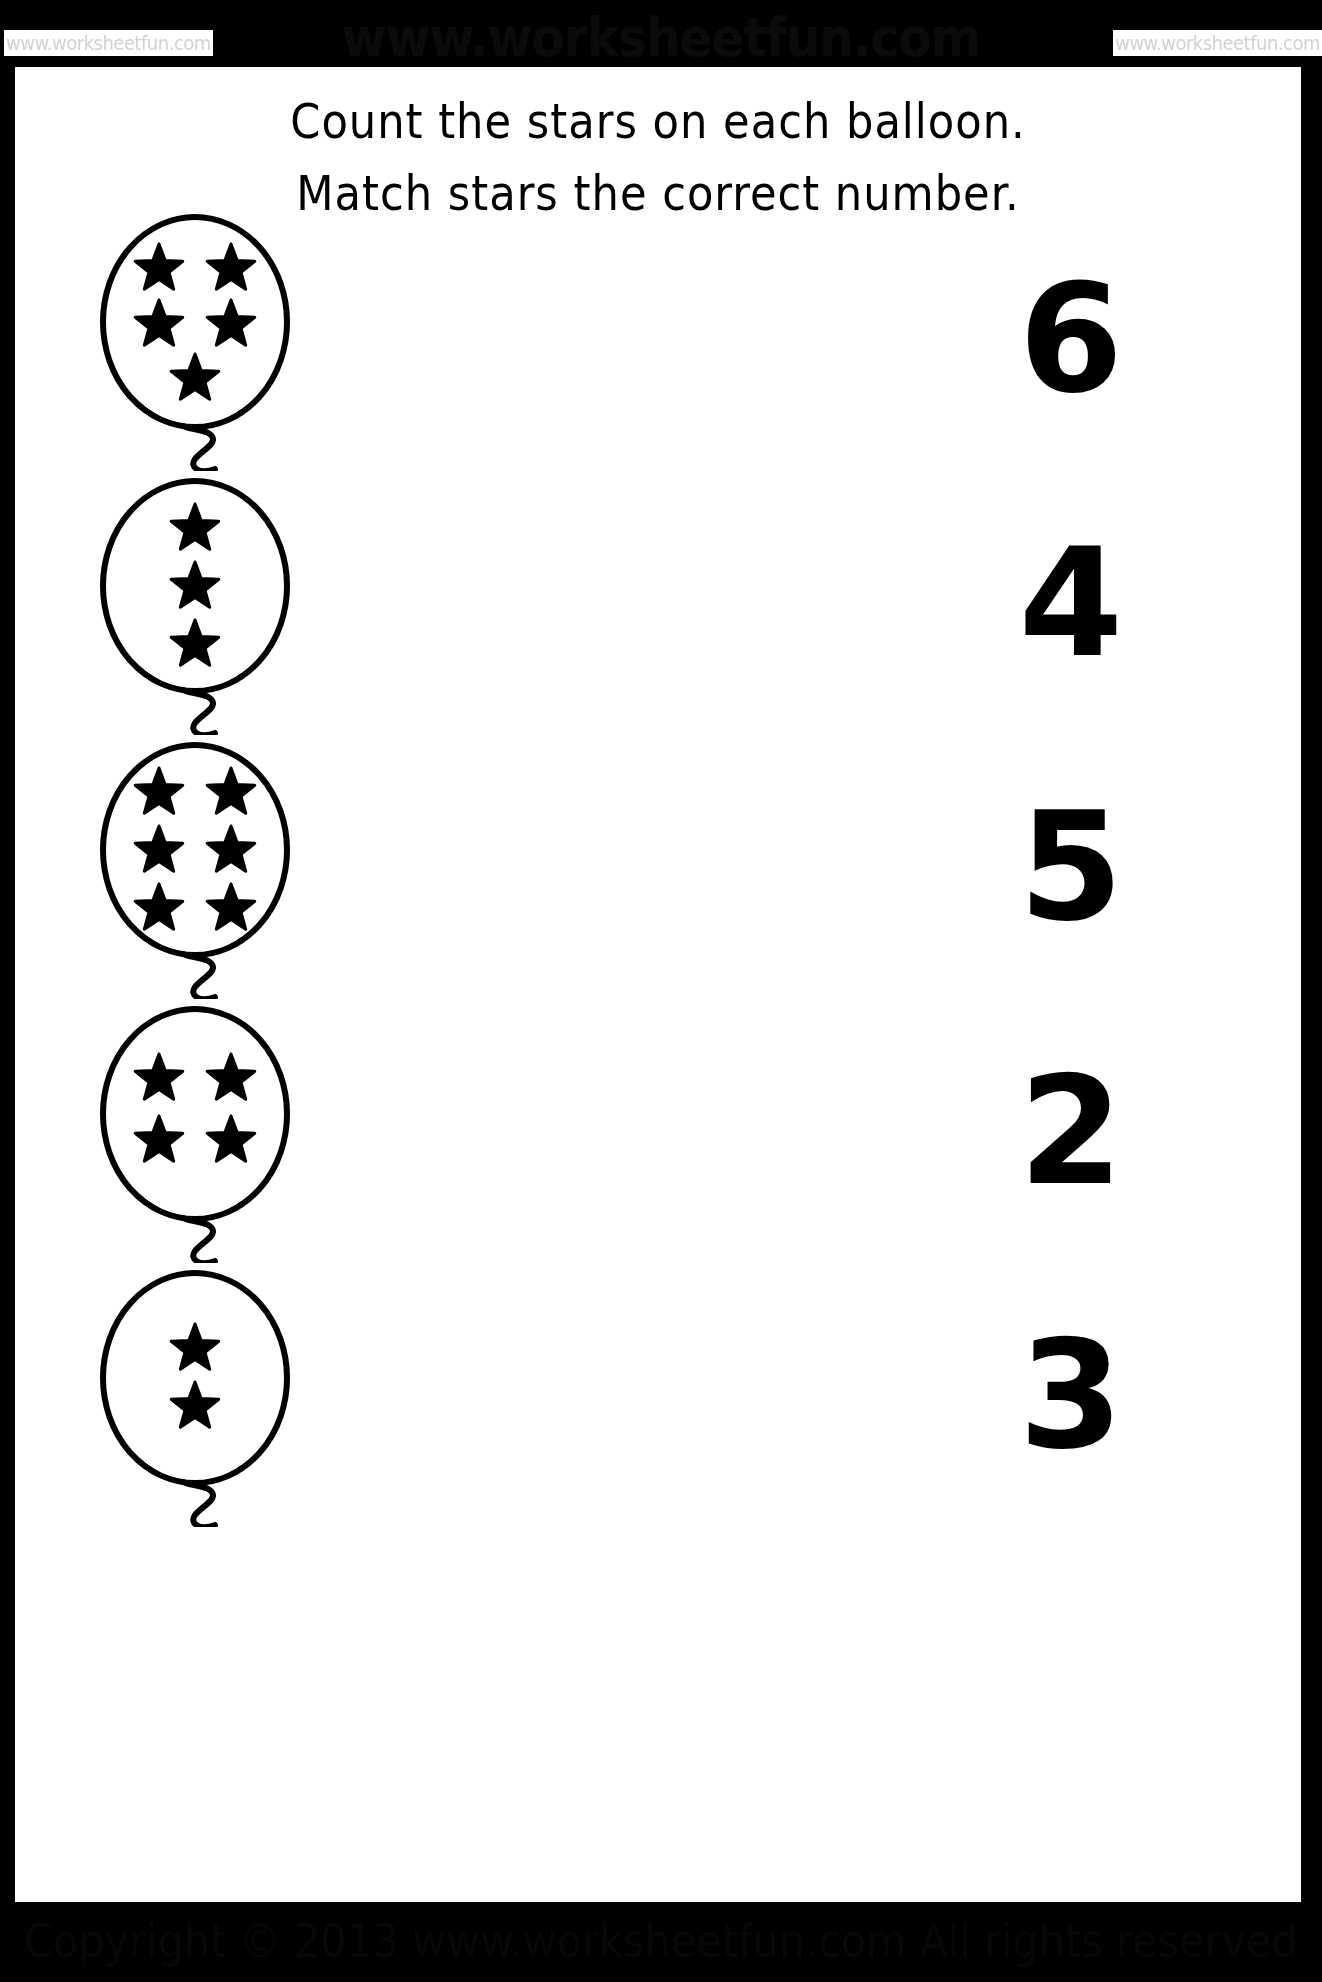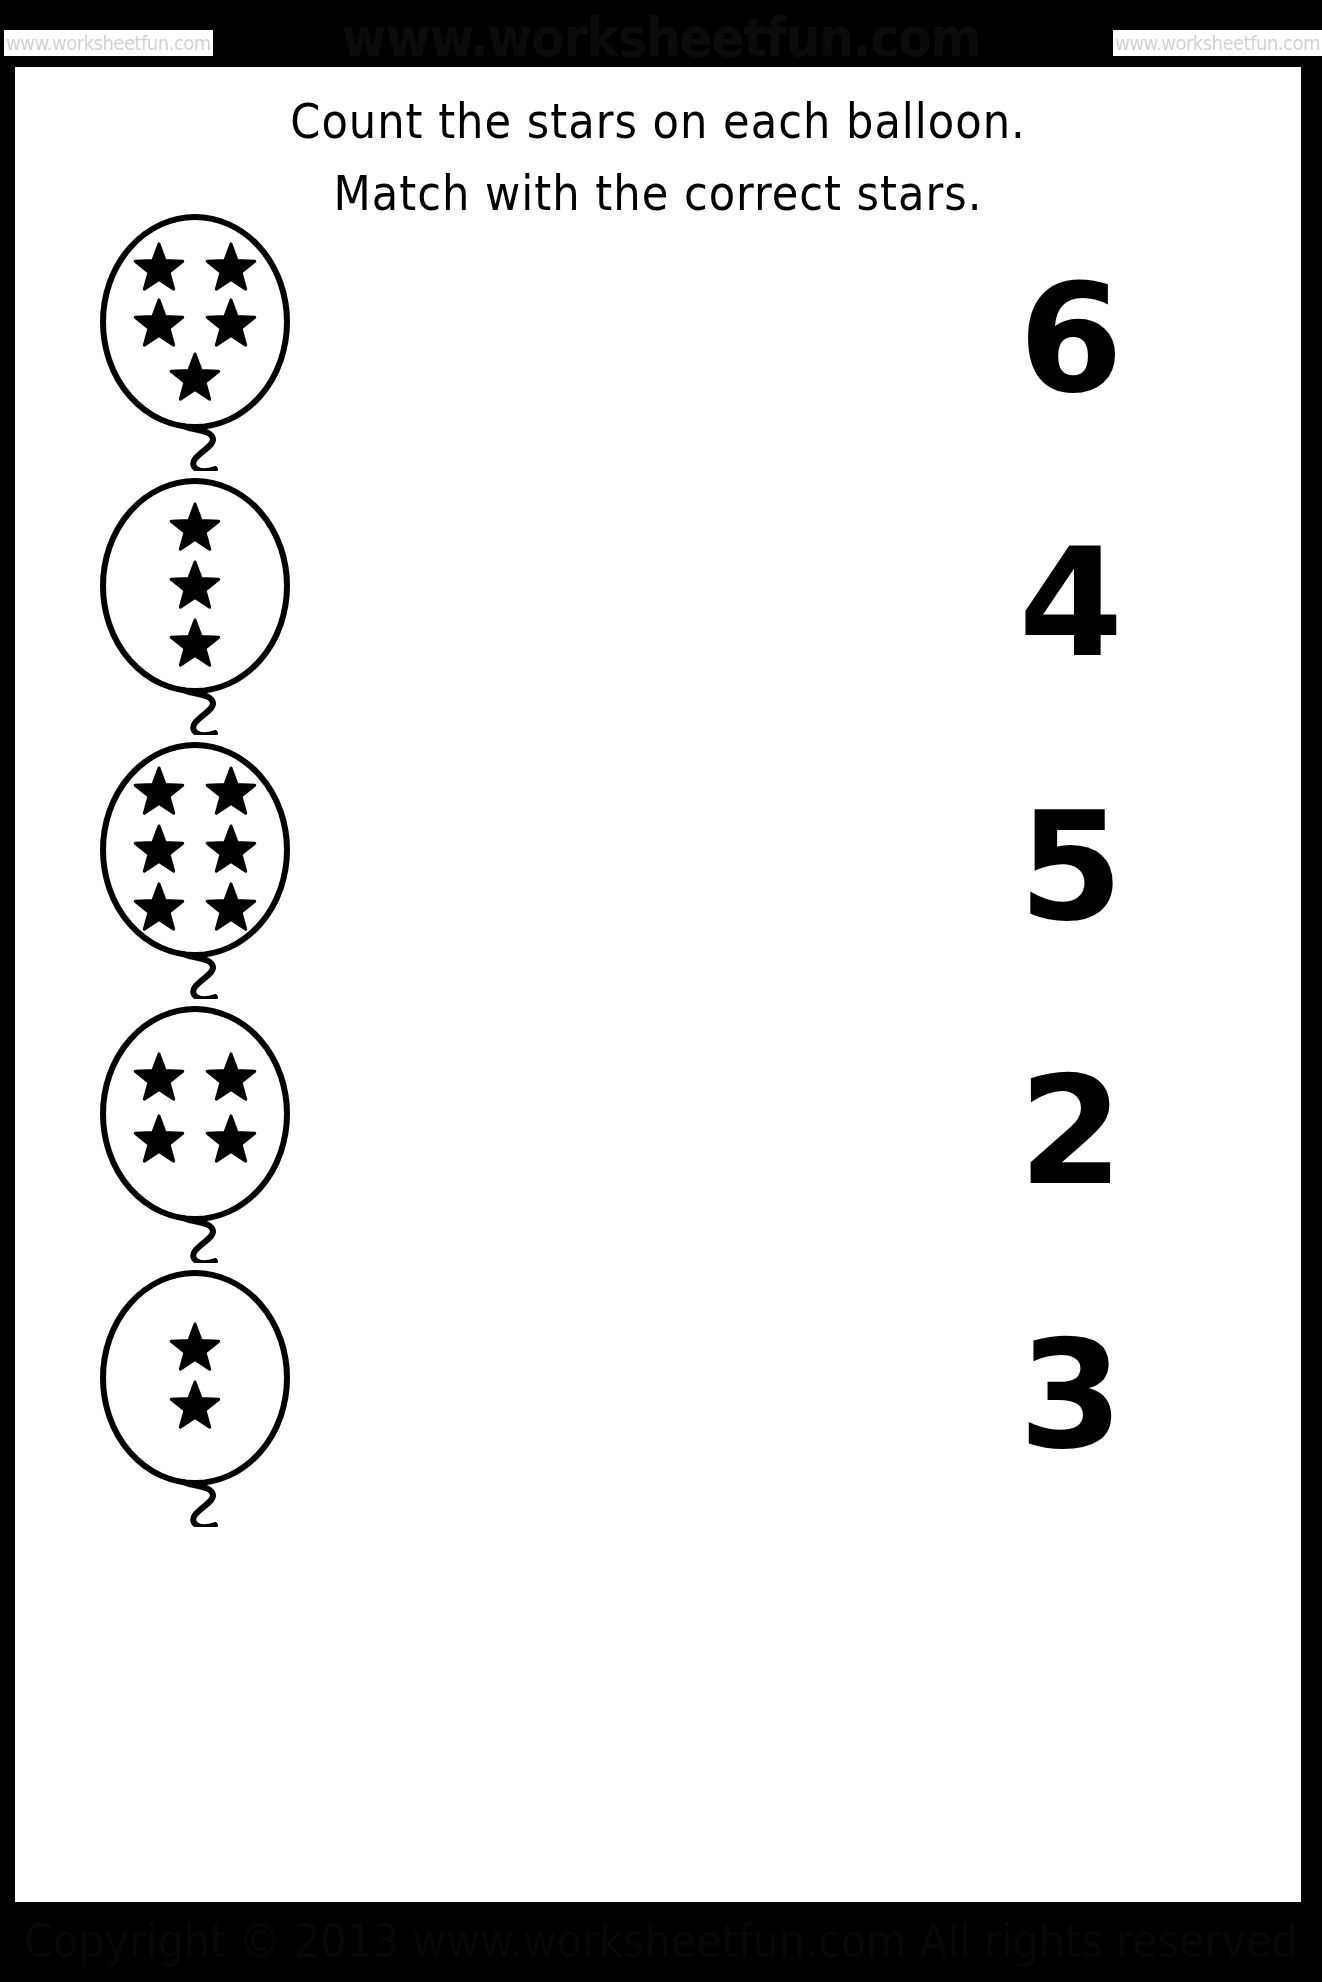--- a/index.html
+++ b/index.html
@@ -146,21 +146,21 @@
 <div class="top-band">
   <div class="wm-big">www.worksheetfun.com</div>
   <div class="wm-small left">www.worksheetfun.com</div>
   <div class="wm-small right">www.worksheetfun.com</div>
 </div>
 
 <div class="sheet">
 
   <div class="instructions">
     <span class="line">Count the stars on each balloon.</span>
-    <span class="line">Match with the correct stars.</span>
+    <span class="line">Match stars the correct number.</span>
   </div>
 
   <div class="rows" id="rows-container">
       <div class="row">
         <div class="balloon-cell">
           <svg class="balloon-svg" width="200" height="264" viewBox="0 0 200 264">
             <ellipse cx="100" cy="115" rx="92" ry="105" fill="none" stroke="#000000" stroke-width="6"></ellipse>
             <path d="M 88 219 C 100 224 110 222 116 228 C 124 236 106 244 100 252 C 94 260 104 268 120 262" fill="none" stroke="#000000" stroke-width="6" stroke-linecap="round" stroke-linejoin="round"></path>
             <polygon points="64.00,37.00 70.17,53.51 87.78,54.27 73.99,65.24 78.69,82.23 64.00,72.50 49.31,82.23 54.01,65.24 40.22,54.27 57.83,53.51" fill="#000000" stroke="#000000" stroke-width="3" stroke-linejoin="round"></polygon>
             <polygon points="136.00,37.00 142.17,53.51 159.78,54.27 145.99,65.24 150.69,82.23 136.00,72.50 121.31,82.23 126.01,65.24 112.22,54.27 129.83,53.51" fill="#000000" stroke="#000000" stroke-width="3" stroke-linejoin="round"></polygon>

